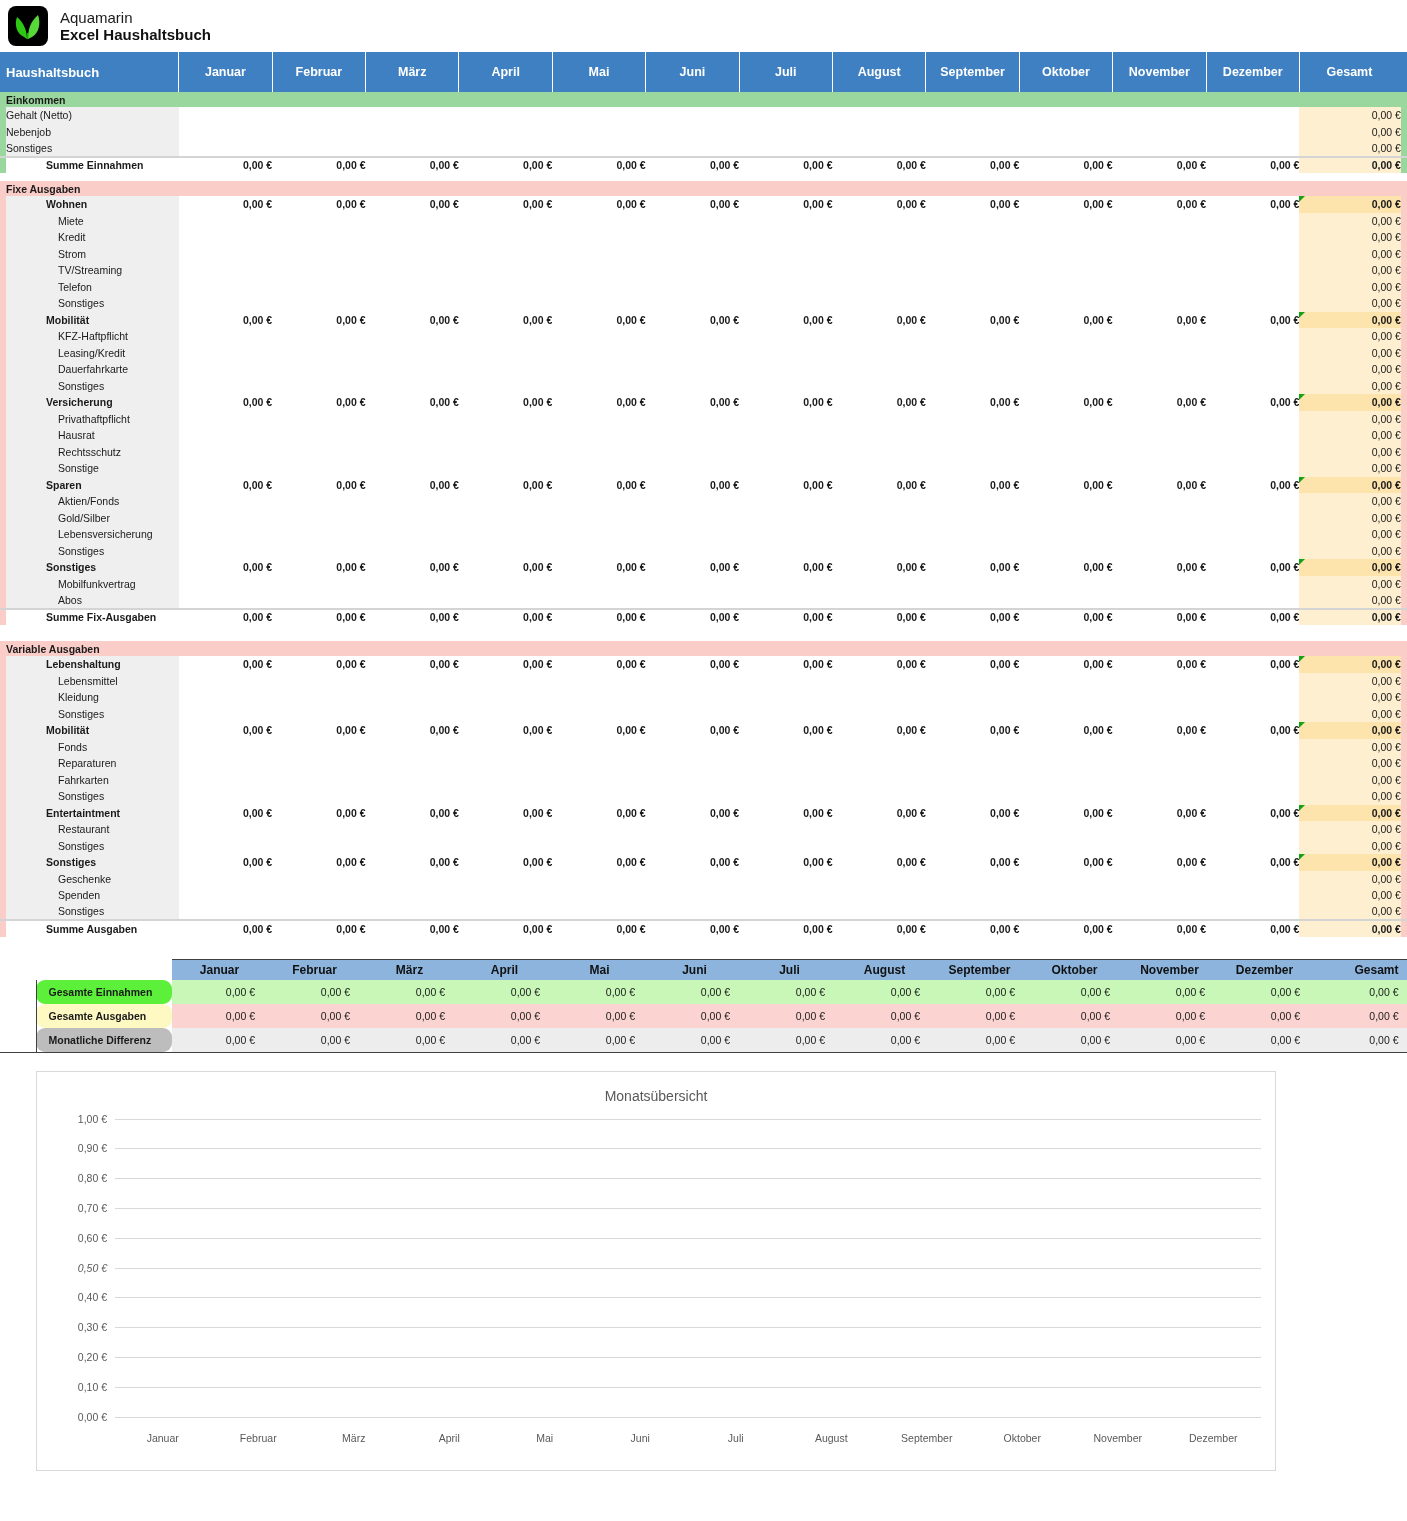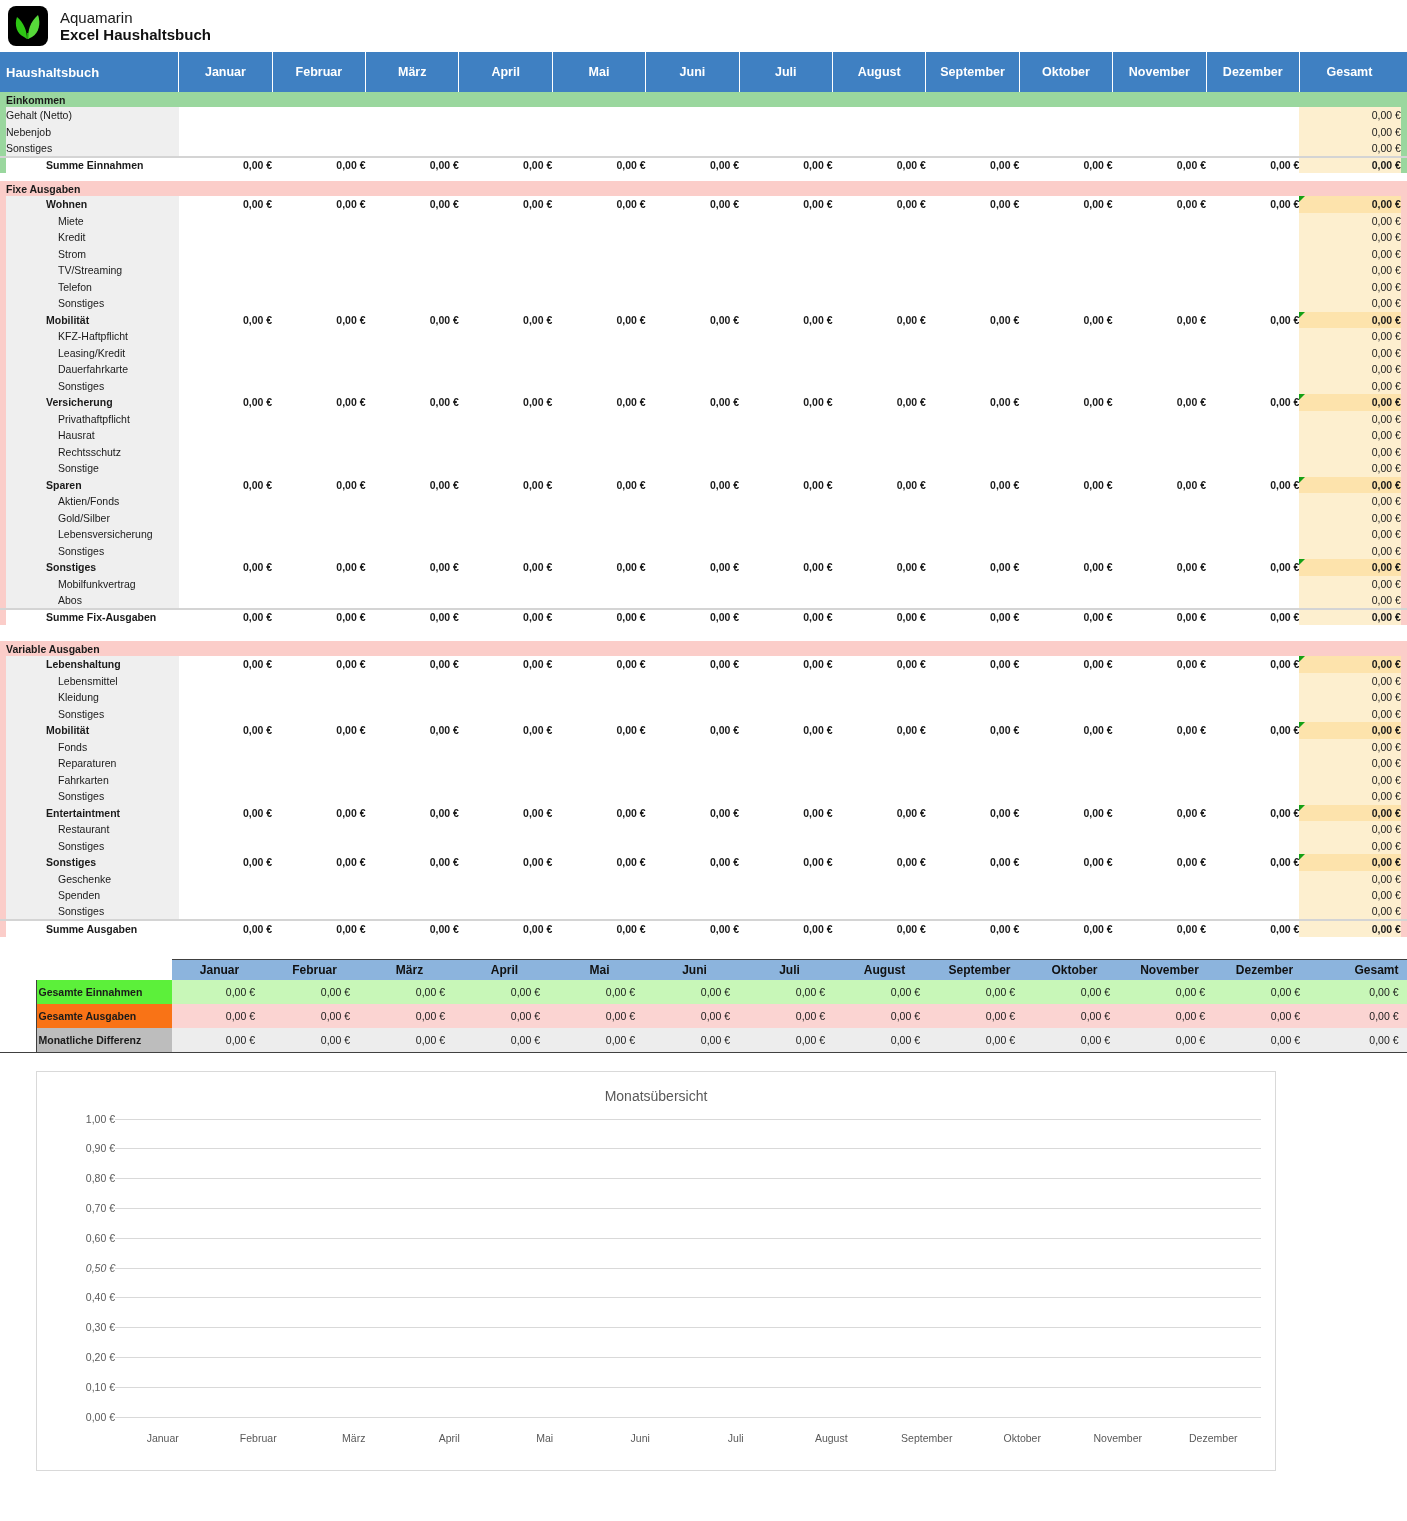--- a/index.html
+++ b/index.html
@@ -136,36 +136,37 @@
     height: 21px;
     text-align: center;
     border-top: 1px solid #404040;
     white-space: nowrap;
   }
   table.summary th.sm-hdr-blank { background: #ffffff; border-top: none; }
   table.summary th.sm-hdr-last { padding-right: 8px; border-right: 1px solid #404040; }
   table.summary td.sm-lbl {
     font-weight: bold;
     font-size: 10.5px;
-    padding-left: 2px;
+    padding-left: 12px;
     height: 16px;
     white-space: nowrap;
     border-left: 1px solid #404040;
+    border-radius: 9px;
   }
   table.summary td.sm-num {
     text-align: right;
     padding-right: 12px;
     font-size: 10.5px;
     height: 24px;
     white-space: nowrap;
   }
   table.summary td.sm-num.last { padding-right: 8px; border-right: 1px solid #404040; }
   tr.sm-in td.sm-lbl { background: #5cf03a; }
   tr.sm-in td.sm-num { background: #c8f7b8; }
-  tr.sm-out td.sm-lbl { background: #f97316; }
+  tr.sm-out td.sm-lbl { background: #fef9c3; }
   tr.sm-out td.sm-num { background: #fbd4d2; }
   tr.sm-diff td.sm-lbl { background: #bdbdbd; }
   tr.sm-diff td.sm-num { background: #ededed; }
   tr.sm-diff td { border-bottom: 1px solid #404040; }
   td.sm-pad { background: #ffffff; }
 
   
   #chart-box {
     margin: 18px 0 0 36px;
     width: 1240px;
@@ -188,21 +189,21 @@
   }
   .gridline {
     position: absolute;
     left: 0; right: 0;
     height: 1px;
     background: #d9d9d9;
   }
   .ytick {
     position: absolute;
     right: 100%;
-    margin-right: 0;
+    margin-right: 8px;
     transform: translateY(-50%);
     font-size: 10.5px;
     color: #595959;
     white-space: nowrap;
   }
   #xaxis {
     position: absolute;
     left: 78px; right: 14px;
     bottom: 22px;
     height: 16px;

